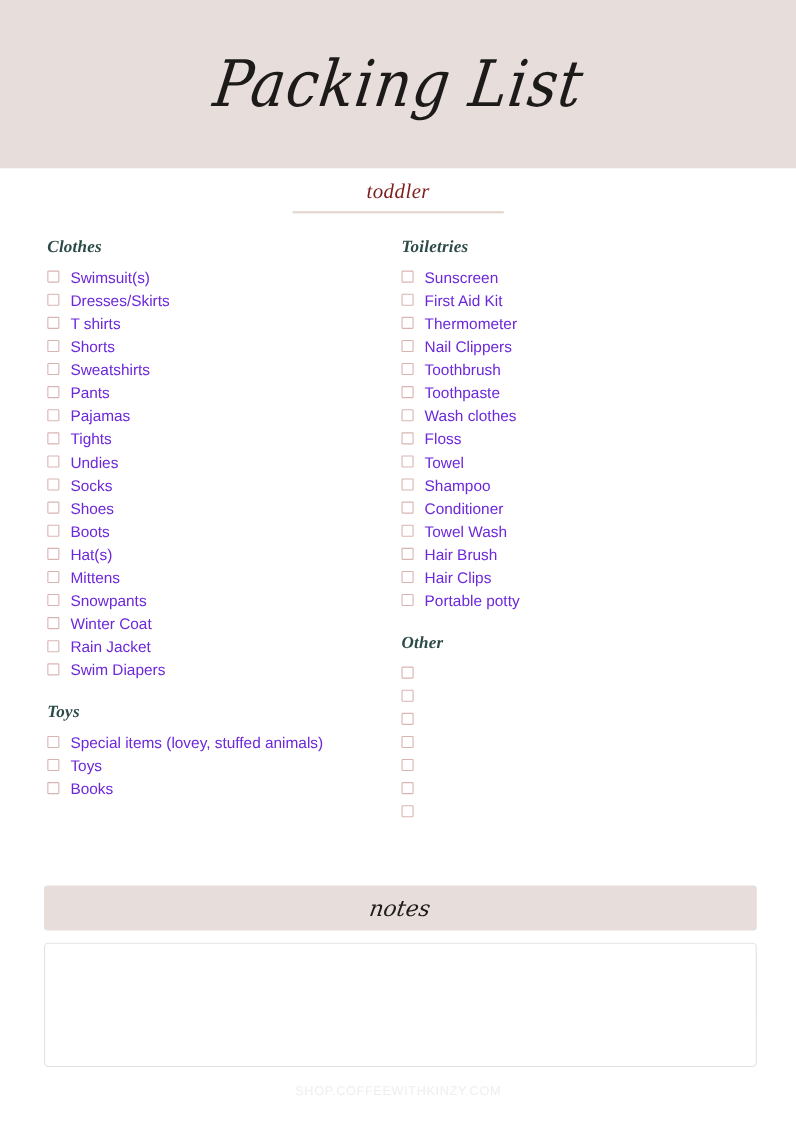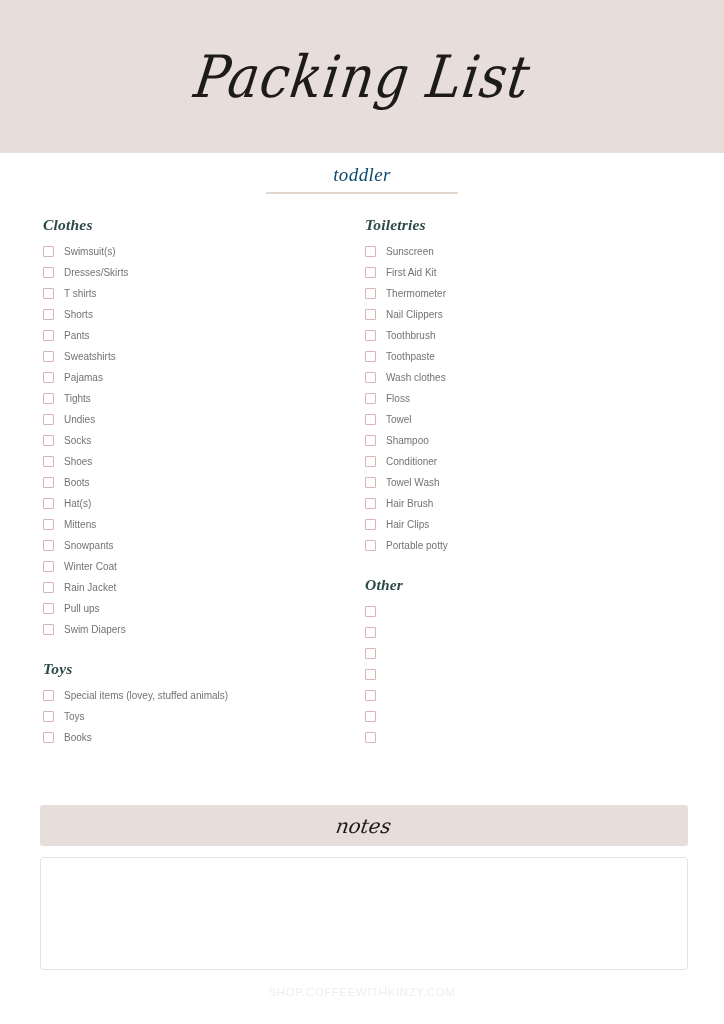--- a/index.html
+++ b/index.html
@@ -44,21 +44,21 @@
     width: 724px;
     padding-top: 12px;
     display: flex;
     flex-direction: column;
     align-items: center;
   }
   .subtitle {
     font-family: "Liberation Serif", serif;
     font-style: italic;
     font-size: 19px;
-    color: #0c4a6e;
+    color: #7f1d1d;
     letter-spacing: 0.4px;
     line-height: 1.1;
   }
   .subtitle-rule {
     margin-top: 6px;
     width: 192px;
     height: 2px;
     background: #e3d6ce;
   }
 
@@ -102,22 +102,22 @@
     width: 11px;
     height: 11px;
     min-width: 11px;
     border: 1px solid #d9b5b2;
     background: #ffffff;
     margin-right: 10px;
     border-radius: 1px;
   }
   .item-label {
     font-family: "Liberation Sans", sans-serif;
-    font-size: 10px;
-    color: #737373;
+    font-size: 14px;
+    color: #6d28d9;
     line-height: 1;
     white-space: nowrap;
   }
 
   
   .notes-bar {
     position: absolute;
     left: 40px;
     top: 805px;
     width: 648px;
@@ -195,28 +195,28 @@
           <li>
             <span class="checkbox"></span>
             <span class="item-label">T shirts</span>
           </li>
           <li>
             <span class="checkbox"></span>
             <span class="item-label">Shorts</span>
           </li>
           <li>
             <span class="checkbox"></span>
+            <span class="item-label">Sweatshirts</span>
+          </li>
+          <li>
+            <span class="checkbox"></span>
             <span class="item-label">Pants</span>
           </li>
           <li>
             <span class="checkbox"></span>
-            <span class="item-label">Sweatshirts</span>
-          </li>
-          <li>
-            <span class="checkbox"></span>
             <span class="item-label">Pajamas</span>
           </li>
           <li>
             <span class="checkbox"></span>
             <span class="item-label">Tights</span>
           </li>
           <li>
             <span class="checkbox"></span>
             <span class="item-label">Undies</span>
           </li>
@@ -244,24 +244,20 @@
             <span class="checkbox"></span>
             <span class="item-label">Snowpants</span>
           </li>
           <li>
             <span class="checkbox"></span>
             <span class="item-label">Winter Coat</span>
           </li>
           <li>
             <span class="checkbox"></span>
             <span class="item-label">Rain Jacket</span>
-          </li>
-          <li>
-            <span class="checkbox"></span>
-            <span class="item-label">Pull ups</span>
           </li>
           <li>
             <span class="checkbox"></span>
             <span class="item-label">Swim Diapers</span>
           </li>
         </ul>
       </div>
       <div class="section">
         <div class="section-heading">Toys</div>
         <ul class="check-list">

